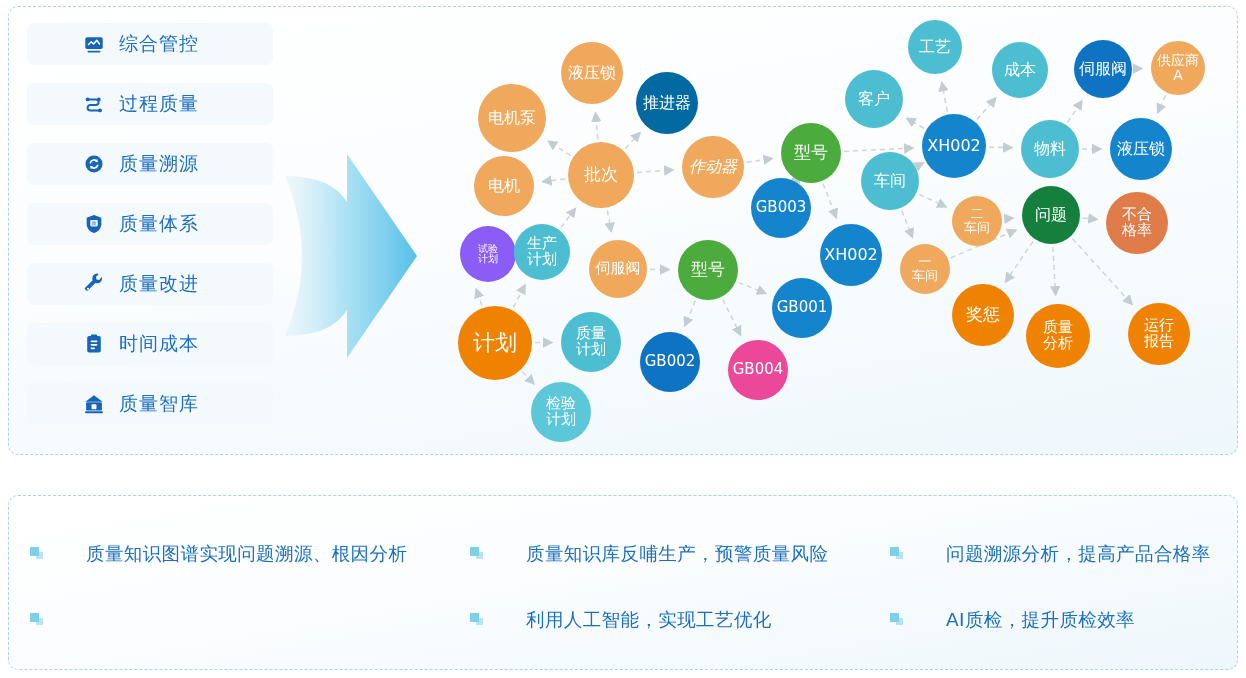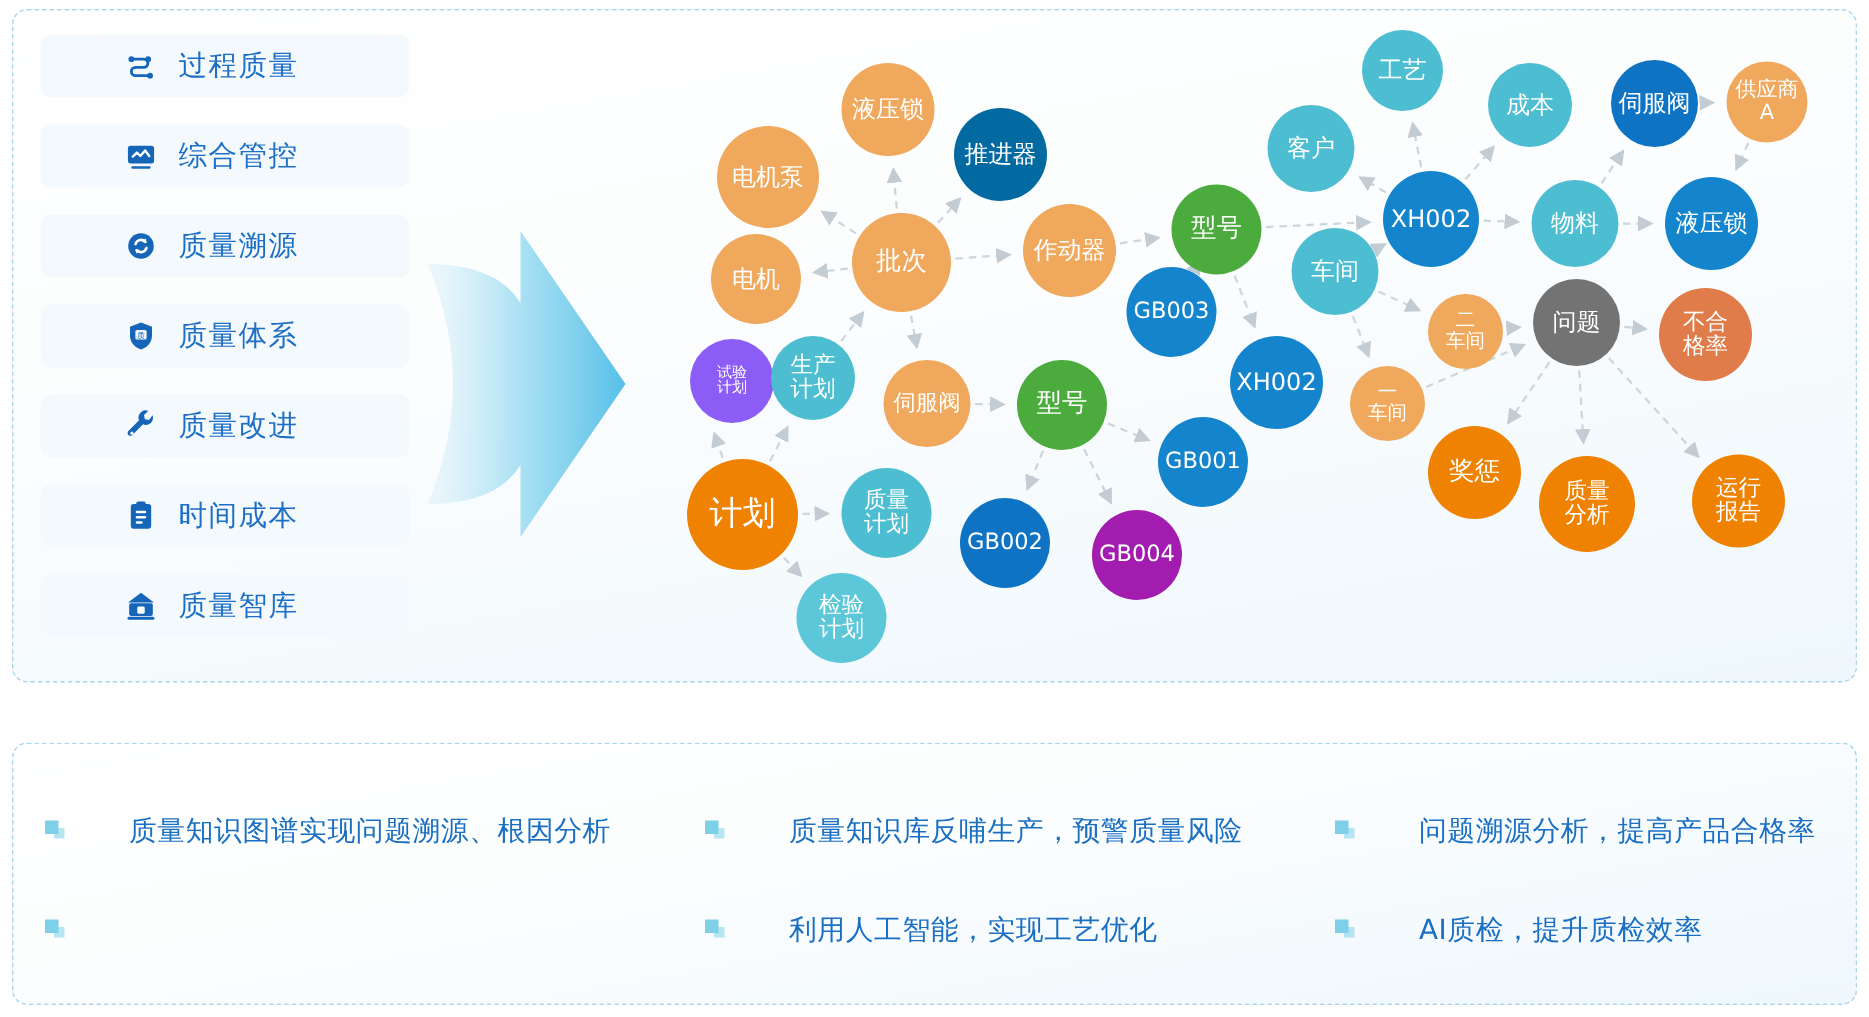--- a/index.html
+++ b/index.html
@@ -87,37 +87,37 @@
 </style>
 </head>
 <body>
 
 <div class="panel" id="top-panel"></div>
 
 <div id="sidebar">
     <div class="side-item">
       <span class="side-icon">
         <svg width="22" height="22" viewBox="0 0 24 24">
+          <rect x="2.5" y="4.5" width="19" height="13" rx="2" fill="#1565b8"></rect>
+          <path d="M6 12.5l3-3 2.5 2.5L15 8l3 4" fill="none" stroke="#fff" stroke-width="1.7" stroke-linecap="round" stroke-linejoin="round"></path>
+          <rect x="5" y="19.4" width="14" height="1.9" rx="0.9" fill="#1565b8"></rect>
+        </svg>
+      </span>
+      <span class="side-label">综合管控</span>
+    </div>
+    <div class="side-item">
+      <span class="side-icon">
+        <svg width="22" height="22" viewBox="0 0 24 24">
           <path d="M5 7h9a3 3 0 0 1 0 6H8a3 3 0 0 0 0 6h10" fill="none" stroke="#1565b8" stroke-width="2.1" stroke-linecap="round"></path>
           <circle cx="5" cy="7" r="2.1" fill="#1565b8"></circle>
           <circle cx="18.6" cy="19" r="2.1" fill="#1565b8"></circle>
           <circle cx="17.2" cy="7" r="2.1" fill="#1565b8"></circle>
         </svg>
       </span>
       <span class="side-label">过程质量</span>
-    </div>
-    <div class="side-item">
-      <span class="side-icon">
-        <svg width="22" height="22" viewBox="0 0 24 24">
-          <rect x="2.5" y="4.5" width="19" height="13" rx="2" fill="#1565b8"></rect>
-          <path d="M6 12.5l3-3 2.5 2.5L15 8l3 4" fill="none" stroke="#fff" stroke-width="1.7" stroke-linecap="round" stroke-linejoin="round"></path>
-          <rect x="5" y="19.4" width="14" height="1.9" rx="0.9" fill="#1565b8"></rect>
-        </svg>
-      </span>
-      <span class="side-label">综合管控</span>
     </div>
     <div class="side-item">
       <span class="side-icon">
         <svg width="22" height="22" viewBox="0 0 24 24">
           <circle cx="12" cy="12" r="9.3" fill="#1565b8"></circle>
           <path d="M8 10.6a4.2 4.2 0 0 1 7.2-1.6" fill="none" stroke="#fff" stroke-width="1.9" stroke-linecap="round"></path>
           <path d="M16 13.4a4.2 4.2 0 0 1-7.2 1.6" fill="none" stroke="#fff" stroke-width="1.9" stroke-linecap="round"></path>
           <path d="M15.6 6.4l.2 3-3-.2z" fill="#fff"></path>
           <path d="M8.4 17.6l-.2-3 3 .2z" fill="#fff"></path>
         </svg>
@@ -232,44 +232,44 @@
     <div class="node" style="left: 458px; top: 306px; width: 74px; height: 74px; background: rgb(239, 130, 0); font-size: 22px;">计划</div>
     <div class="node" style="left: 561px; top: 312px; width: 60px; height: 60px; background: rgb(77, 189, 209); font-size: 15px;">质量
 计划</div>
     <div class="node" style="left: 531px; top: 382px; width: 60px; height: 60px; background: rgb(91, 199, 216); font-size: 15px;">检验
 计划</div>
     <div class="node" style="left: 478px; top: 84px; width: 68px; height: 68px; background: rgb(239, 168, 92); font-size: 16px;">电机泵</div>
     <div class="node" style="left: 474px; top: 156px; width: 60px; height: 60px; background: rgb(239, 168, 92); font-size: 16px;">电机</div>
     <div class="node" style="left: 568px; top: 142px; width: 66px; height: 66px; background: rgb(239, 168, 92); font-size: 17px;">批次</div>
     <div class="node" style="left: 561px; top: 42px; width: 62px; height: 62px; background: rgb(239, 168, 92); font-size: 16px;">液压锁</div>
     <div class="node" style="left: 636px; top: 72px; width: 62px; height: 62px; background: #0369a1; font-size: 16px;">推进器</div>
-    <div class="node" style="left: 682px; top: 136px; width: 62px; height: 62px; background: rgb(239, 168, 92); font-size: 16px;">作动器</div>
+    <div class="node" style="left: 682px; top: 136px; width: 62px; height: 62px; background: rgb(239, 168, 92); font-size: 16px; font-style: italic;">作动器</div>
     <div class="node" style="left: 589px; top: 240px; width: 58px; height: 58px; background: rgb(239, 168, 92); font-size: 15px;">伺服阀</div>
     <div class="node" style="left: 781px; top: 123px; width: 60px; height: 60px; background: rgb(76, 171, 61); font-size: 17px;">型号</div>
     <div class="node" style="left: 678px; top: 240px; width: 60px; height: 60px; background: rgb(76, 171, 61); font-size: 17px;">型号</div>
     <div class="node" style="left: 751px; top: 178px; width: 60px; height: 60px; background: rgb(20, 133, 204); font-size: 15px;">GB003</div>
     <div class="node" style="left: 772px; top: 278px; width: 60px; height: 60px; background: rgb(20, 133, 204); font-size: 15px;">GB001</div>
     <div class="node" style="left: 640px; top: 332px; width: 60px; height: 60px; background: rgb(15, 115, 196); font-size: 15px;">GB002</div>
-    <div class="node" style="left: 728px; top: 340px; width: 60px; height: 60px; background: #a21caf; font-size: 15px;">GB004</div>
+    <div class="node" style="left: 728px; top: 340px; width: 60px; height: 60px; background: #ec4899; font-size: 15px;">GB004</div>
     <div class="node" style="left: 820px; top: 224px; width: 62px; height: 62px; background: rgb(20, 133, 204); font-size: 16px;">XH002</div>
     <div class="node" style="left: 845px; top: 70px; width: 58px; height: 58px; background: rgb(77, 189, 209); font-size: 16px;">客户</div>
     <div class="node" style="left: 908px; top: 20px; width: 54px; height: 54px; background: rgb(77, 189, 209); font-size: 16px;">工艺</div>
     <div class="node" style="left: 922px; top: 114px; width: 64px; height: 64px; background: rgb(20, 133, 204); font-size: 16px;">XH002</div>
     <div class="node" style="left: 861px; top: 152px; width: 58px; height: 58px; background: rgb(77, 189, 209); font-size: 16px;">车间</div>
     <div class="node" style="left: 992px; top: 42px; width: 56px; height: 56px; background: rgb(77, 189, 209); font-size: 16px;">成本</div>
     <div class="node" style="left: 1074px; top: 40px; width: 58px; height: 58px; background: rgb(15, 115, 196); font-size: 16px;">伺服阀</div>
     <div class="node" style="left: 1151px; top: 41px; width: 54px; height: 54px; background: rgb(239, 168, 92); font-size: 14px;">供应商
 A</div>
     <div class="node" style="left: 1021px; top: 120px; width: 58px; height: 58px; background: rgb(77, 189, 209); font-size: 16px;">物料</div>
     <div class="node" style="left: 1110px; top: 118px; width: 62px; height: 62px; background: rgb(20, 133, 204); font-size: 16px;">液压锁</div>
     <div class="node" style="left: 952px; top: 196px; width: 50px; height: 50px; background: rgb(239, 168, 92); font-size: 13px;">二
 车间</div>
     <div class="node" style="left: 900px; top: 244px; width: 50px; height: 50px; background: rgb(239, 168, 92); font-size: 13px;">一
 车间</div>
-    <div class="node" style="left: 1022px; top: 186px; width: 58px; height: 58px; background: #737373; font-size: 16px;">问题</div>
+    <div class="node" style="left: 1022px; top: 186px; width: 58px; height: 58px; background: #15803d; font-size: 16px;">问题</div>
     <div class="node" style="left: 1106px; top: 192px; width: 62px; height: 62px; background: rgb(224, 123, 74); font-size: 15px;">不合
 格率</div>
     <div class="node" style="left: 952px; top: 284px; width: 62px; height: 62px; background: rgb(239, 130, 0); font-size: 17px;">奖惩</div>
     <div class="node" style="left: 1026px; top: 304px; width: 64px; height: 64px; background: rgb(239, 130, 0); font-size: 15px;">质量
 分析</div>
     <div class="node" style="left: 1128px; top: 303px; width: 62px; height: 62px; background: rgb(239, 130, 0); font-size: 15px;">运行
 报告</div>
   </div>
 
 <div class="panel" id="bottom-panel"></div>

